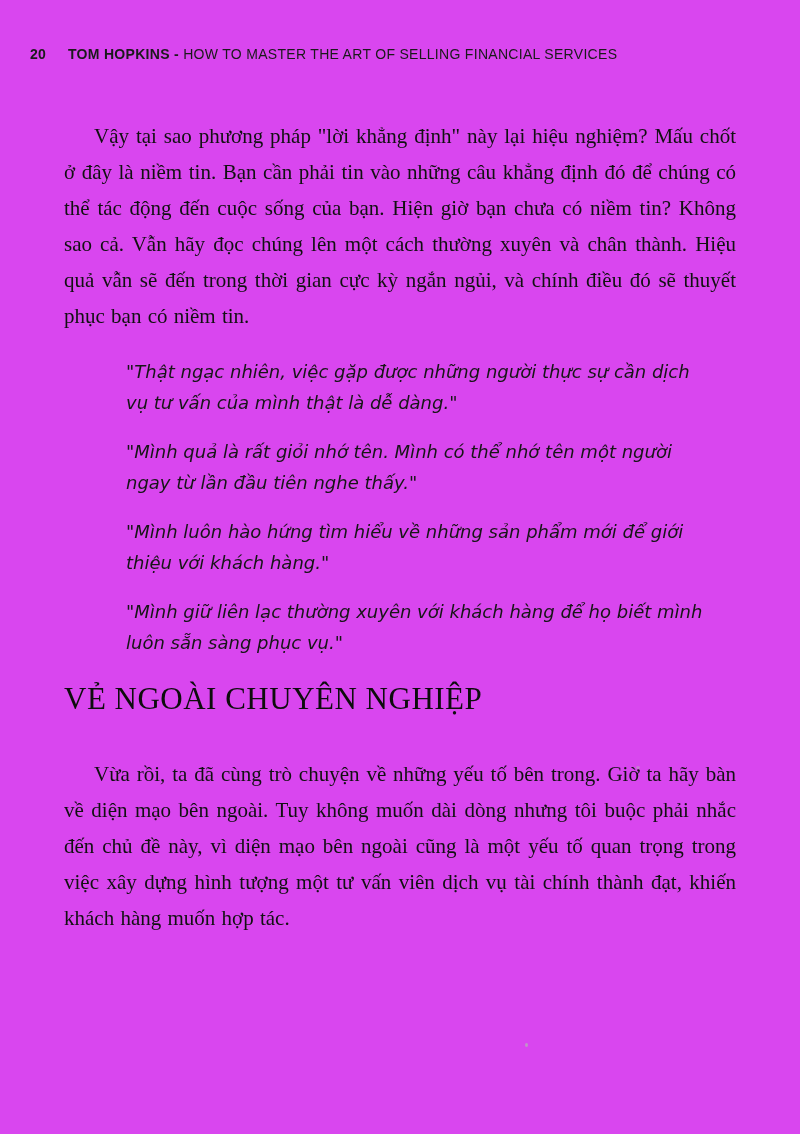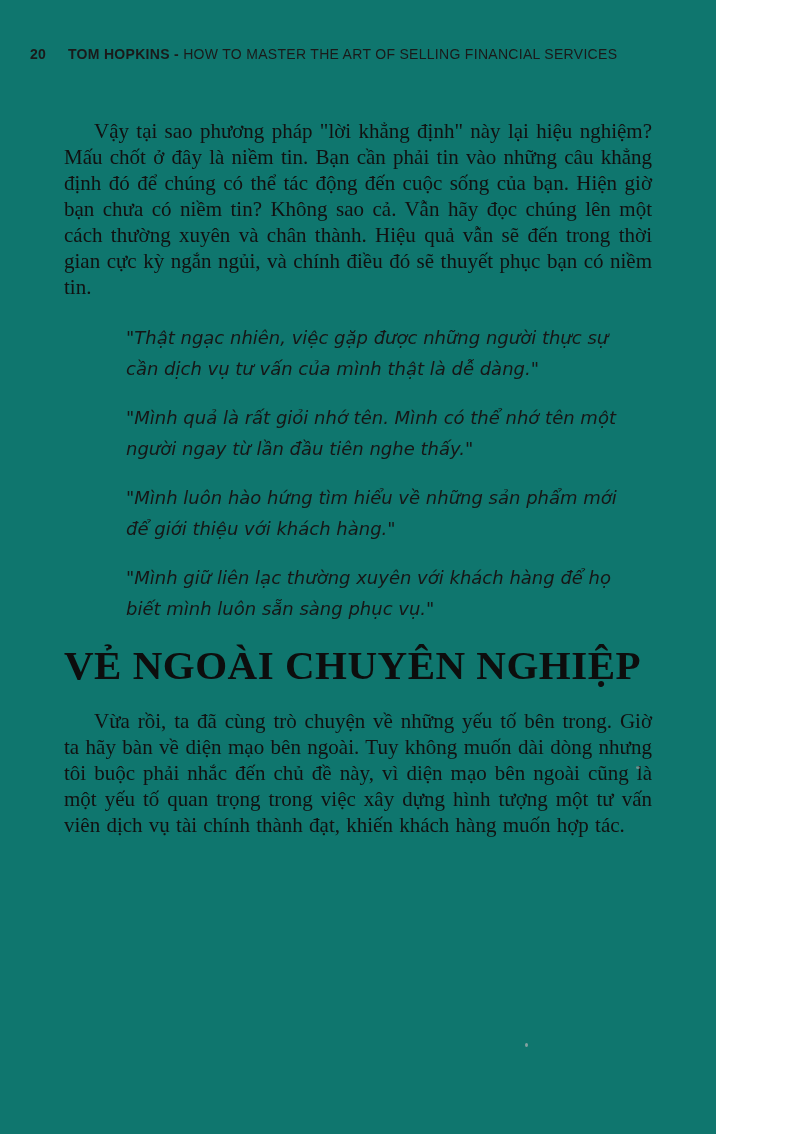--- a/index.html
+++ b/index.html
@@ -2,23 +2,23 @@
 <html lang="vi"><head>
 <meta charset="utf-8">
 <style>
   html, body {
     margin: 0;
     padding: 0;
     background: #ffffff;
   }
   .page {
     position: relative;
-    width: 716px;
+    width: 800px;
     height: 1134px;
-    background: #0f766e;
+    background: #d946ef;
     color: #111111;
     font-family: "Liberation Serif", serif;
     overflow: hidden;
   }
   
   .page-header {
     position: absolute;
     top: 46px;
     left: 30px;
     right: 64px;
@@ -42,44 +42,44 @@
   
   .content {
     position: absolute;
     top: 118px;
     left: 64px;
     right: 64px;
   }
   .body-par {
     margin: 0;
     font-size: 21px;
-    line-height: 26px;
+    line-height: 36px;
     text-align: justify;
     text-indent: 30px;
     word-spacing: 1px;
   }
   .par-1 { margin-bottom: 22px; }
   .quotes {
     margin-top: 17px;
   }
   .quote {
     margin: 0 28px 18px 62px;
     font-family: "DejaVu Sans", sans-serif;
     font-style: italic;
     font-size: 18px;
     line-height: 31px;
     color: #161616;
     text-align: left;
   }
   .section-heading {
-    margin: 23px 0 25px 0;
+    margin: 23px 0 39px 0;
     font-family: "Liberation Serif", serif;
-    font-size: 41px;
+    font-size: 31px;
     line-height: 36px;
-    font-weight: bold;
+    font-weight: normal;
     letter-spacing: 0.5px;
     color: #0d0d0d;
   }
   
   .speck {
     position: absolute;
     background: #b5b5b5;
     border-radius: 50%;
   }
   .speck-1 { left: 636px; top: 766px; width: 4px; height: 3px; opacity: 0.55; }

